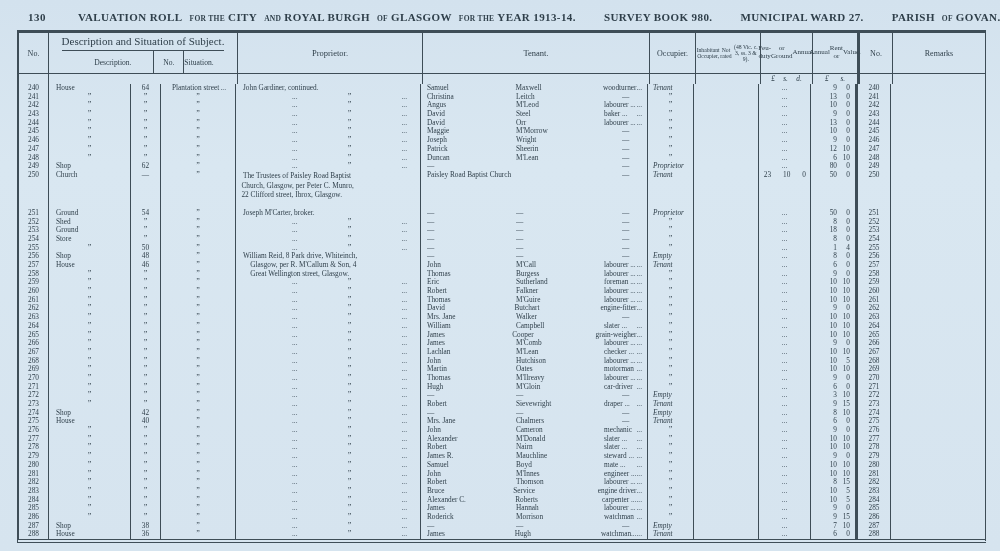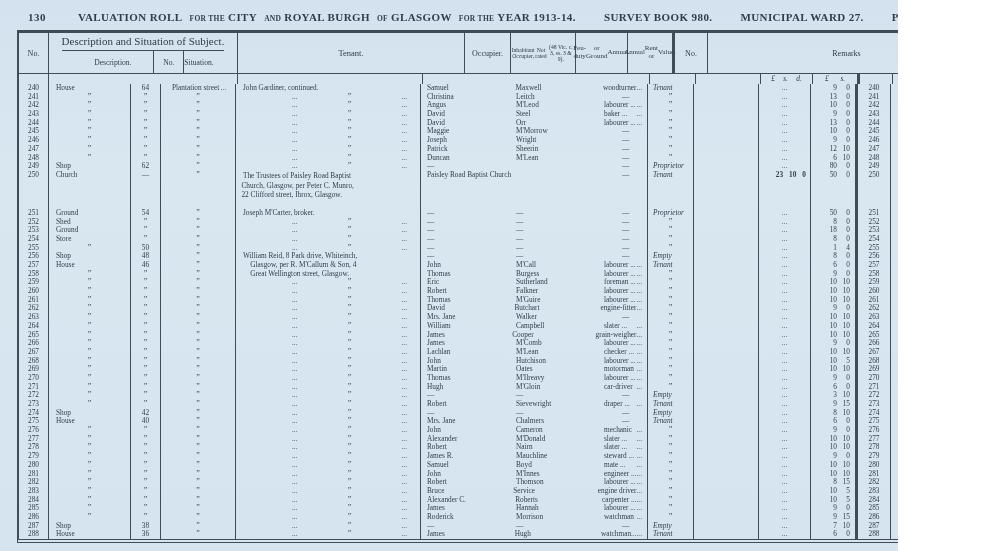--- a/index.html
+++ b/index.html
@@ -1,17 +1,17 @@
 <!DOCTYPE html>
 <html><head>
 <meta charset="utf-8">
 <style>
   html,body{margin:0;padding:0;}
   .page{
-    position:relative;width:898px;height:551px;overflow:hidden;
+    position:relative;width:1000px;height:551px;overflow:hidden;
     background:#d7e5f0;
     background-image:linear-gradient(180deg,#d3e2ee 0%,#d9e7f1 30%,#d6e4ef 100%);
     font-family:"Liberation Serif","DejaVu Serif",serif;
     color:#2f3f4a;
   }
   
   .titlebar{position:absolute;top:7px;left:28px;right:8px;display:flex;align-items:baseline;white-space:nowrap;}
   .pageno{font-size:11px;font-weight:bold;letter-spacing:.5px;margin-right:32px;}
   .title span{font-size:11px;font-weight:bold;letter-spacing:.4px;margin-right:4px;}
   .title span.small{font-size:7.5px;text-transform:uppercase;letter-spacing:.3px;margin:0 3px;}
@@ -54,21 +54,21 @@
   .p-dit{display:flex;justify-content:space-between;padding:0 13px 0 56px;}
   .p-txt{padding-left:7px;white-space:pre;}
   .tall .p-txt{line-height:9.4px;padding-top:1px;}
   .c6flex{display:flex;}
   .t1{display:inline-block;width:78px;padding-left:6px;box-sizing:border-box;overflow:visible;white-space:nowrap;}
   .t2{display:inline-block;width:88px;box-sizing:border-box;margin-left:17px;}
   .toc{display:inline-flex;flex:1;justify-content:space-between;padding-right:5px;box-sizing:border-box;}
   .toc.dash{justify-content:flex-start;padding-left:18px;}
   .occ-l{padding-left:5px;font-style:italic;}
   .feu-c{display:flex;justify-content:center;gap:3px;}
-  .feu-3{display:flex;justify-content:flex-end;gap:6px;padding-right:4px;font-weight:bold;}
+  .feu-3{display:flex;justify-content:flex-end;gap:12px;padding-right:4px;}
   .rent{display:flex;justify-content:flex-end;padding-right:5px;}
   .rl{width:20px;text-align:right;}
   .rs{width:13px;text-align:right;}
 </style>
 </head>
 <body>
 
 <div class="page">
 
   <div class="titlebar">
@@ -81,20 +81,21 @@
     <div class="thead">
       <div class="hcell w1">No.</div>
       <div class="hcell wdg">
         <div class="dg-top">Description and Situation of Subject.</div>
         <div class="dg-bot">
           <div class="sub b" style="width:82px">Description.</div>
           <div class="sub b" style="width:30px">No.</div>
           <div class="sub" style="flex:1">Situation.</div>
         </div>
       </div>
+      <div class="hcell w5 big-h">Proprietor.</div>
       <div class="hcell w6 big-h">Tenant.</div>
       <div class="hcell w7">Occupier.</div>
       <div class="hcell w8 tiny">
         <div>Inhabitant Occupier,</div>
         <div>Not rated</div>
         <div>(48 Vic. c. 3, ss. 3 &amp; 9).</div>
       </div>
       <div class="hcell w9 small-h">
         <div>Feu-duty</div>
         <div>or Ground</div>

